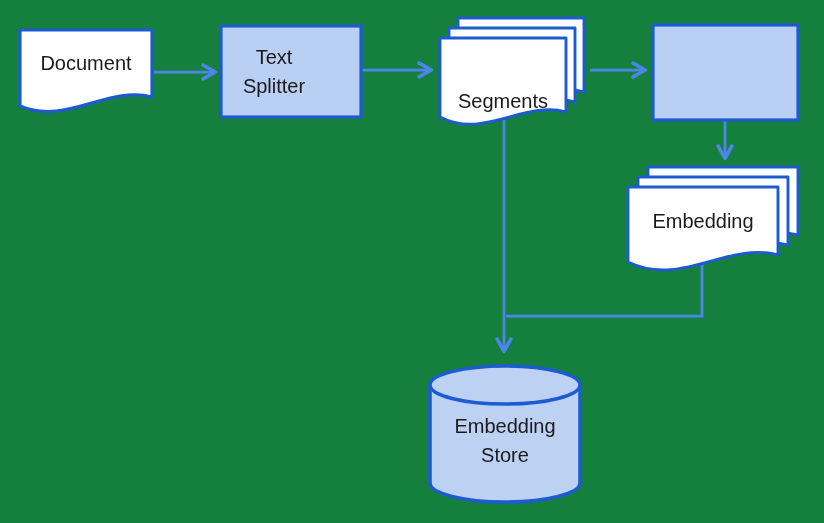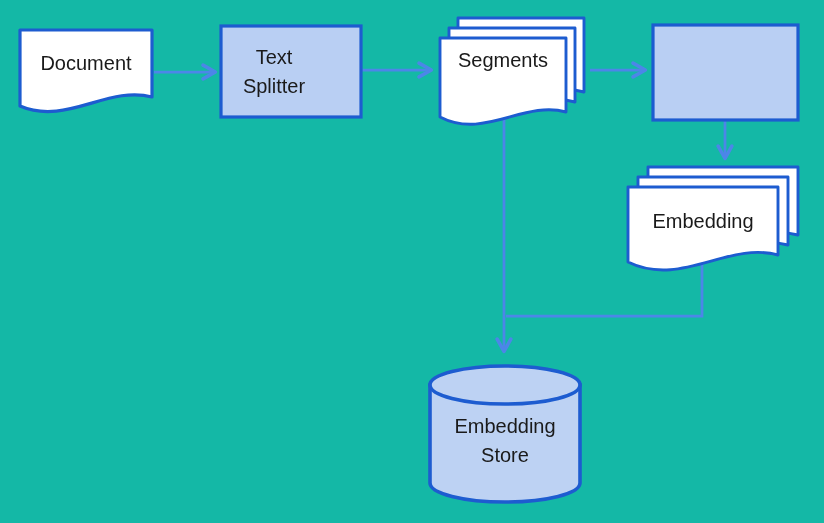--- a/index.html
+++ b/index.html
@@ -1,37 +1,37 @@
 <!DOCTYPE html>
 <html><head>
 <meta charset="utf-8">
 <style>
   html,body{margin:0;padding:0;background:#fff;}
   .canvas{
     position:relative;
     width:824px;height:523px;
-    background:#14b8a6;
+    background:#15803d;
     font-family:"Liberation Sans", sans-serif;
     overflow:hidden;
   }
   .canvas svg{position:absolute;left:0;top:0;}
   .node-label{
     position:absolute;
     display:flex;align-items:center;justify-content:center;
     text-align:center;
     color:#1a1a1a;
     font-size:20px;
     line-height:1.45;
     pointer-events:none;
   }
   .node-label span{display:inline-block;}
   .lbl-document{left:20px;top:30px;width:132px;height:67px;}
   .lbl-text-splitter{left:204px;top:26px;width:140px;height:91px;}
   .lbl-text-splitter span{width:80px;}
-  .lbl-segments{left:440px;top:23px;width:126px;height:74px;}
+  .lbl-segments{left:440px;top:42px;width:126px;height:74px;align-items:flex-end;}
   .lbl-embedding-model{left:653px;top:25px;width:145px;height:95px;}
   .lbl-embedding-model span{width:115px;}
   .lbl-embeddings{left:628px;top:187px;width:150px;height:68px;}
   .lbl-embedding-store{left:430px;top:400px;width:150px;height:82px;}
   .lbl-embedding-store span{width:110px;}
 </style>
 </head>
 <body>
 
 <div class="canvas">

